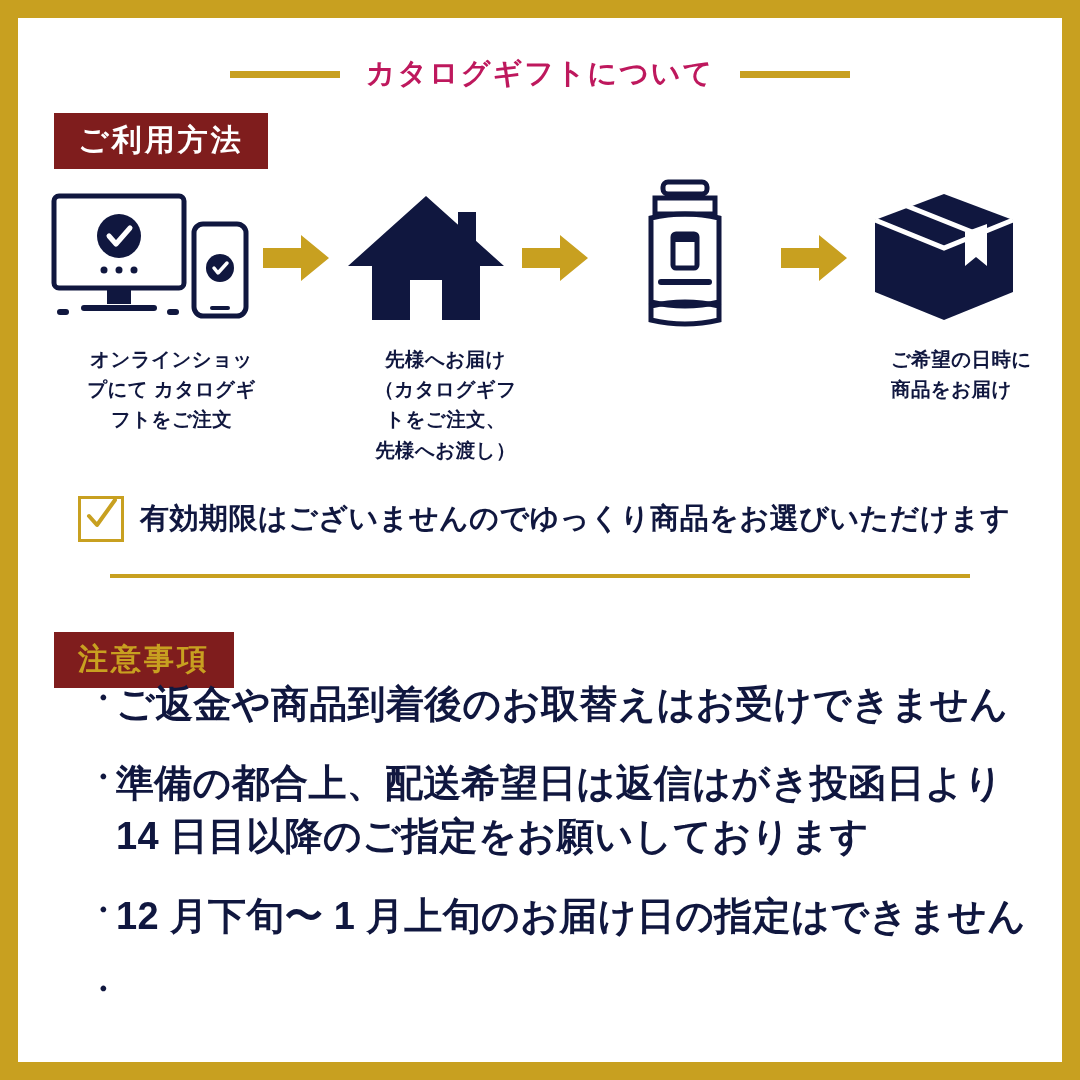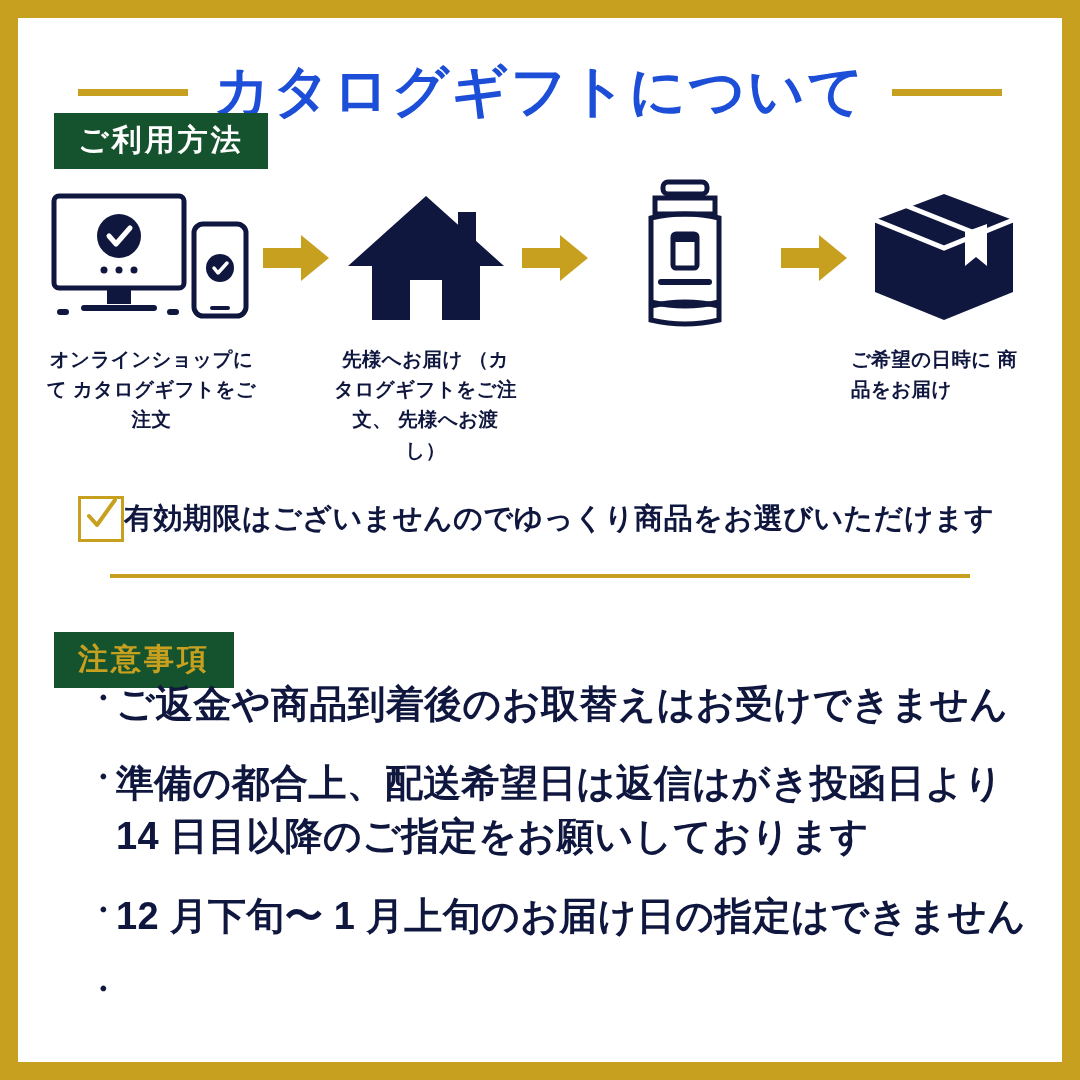--- a/index.html
+++ b/index.html
@@ -33,31 +33,31 @@
     align-items: center;
     justify-content: center;
     gap: 26px;
   }
   .title-rule {
     width: 110px;
     height: 7px;
     background: #c8a020;
   }
   .title-text {
-    font-size: 56px;
-    font-weight: bold;
-    color: #1d4ed8;
+    font-size: 29px;
+    font-weight: bold;
+    color: #be185d;
     letter-spacing: 2px;
     white-space: nowrap;
   }
 
   
   .chip {
     display: inline-block;
-    background: #14532d;
+    background: #7f1d1d;
     color: #ffffff;
     font-size: 30px;
     font-weight: bold;
     letter-spacing: 3px;
     padding: 12px 24px 14px 24px;
     line-height: 1;
   }
   .chip.gold-text { color: #c8a020; }
 
   #usage-chip-wrap {
@@ -95,40 +95,42 @@
     justify-content: center;
   }
   .step-caption {
     margin-top: 6px;
     text-align: center;
     font-size: 19.5px;
     line-height: 1.55;
     color: #10173f;
     font-weight: bold;
     letter-spacing: 0.4px;
+    margin-left: 40px;
   }
   .step-caption.left-align {
     text-align: left;
   }
   .arrow {
     width: 74px;
     height: 160px;
     display: flex;
     align-items: center;
     justify-content: center;
     flex: none;
   }
 
   
   .check-line {
     position: absolute;
     left: 60px;
     top: 478px;
     display: flex;
     align-items: center;
+    gap: 16px;
   }
   .check-box {
     width: 46px;
     height: 46px;
     border: 3px solid #c8a020;
     box-sizing: border-box;
     position: relative;
     flex: none;
   }
   .check-text {

